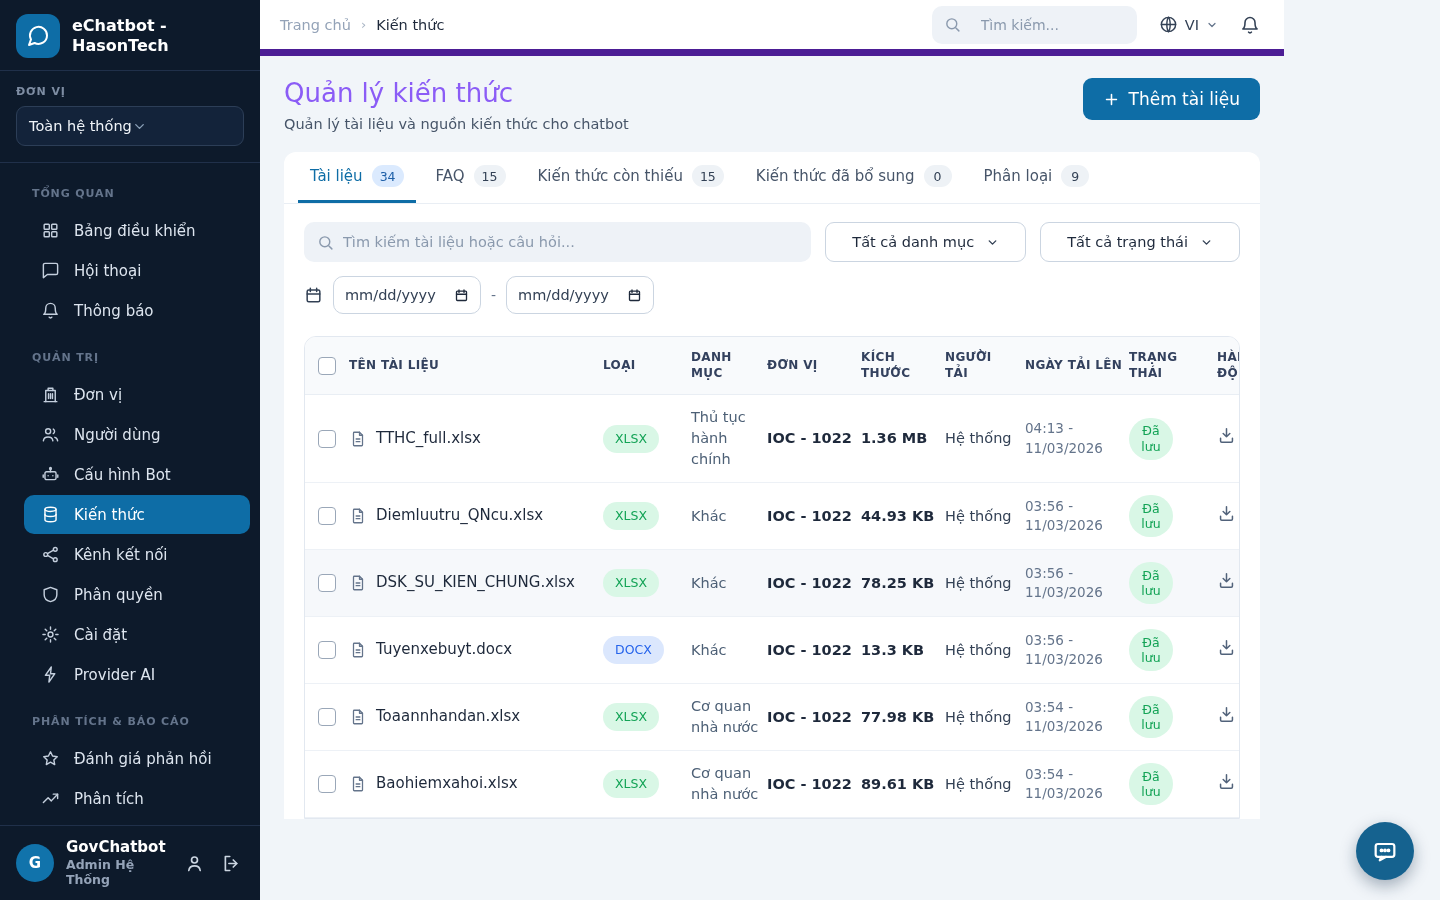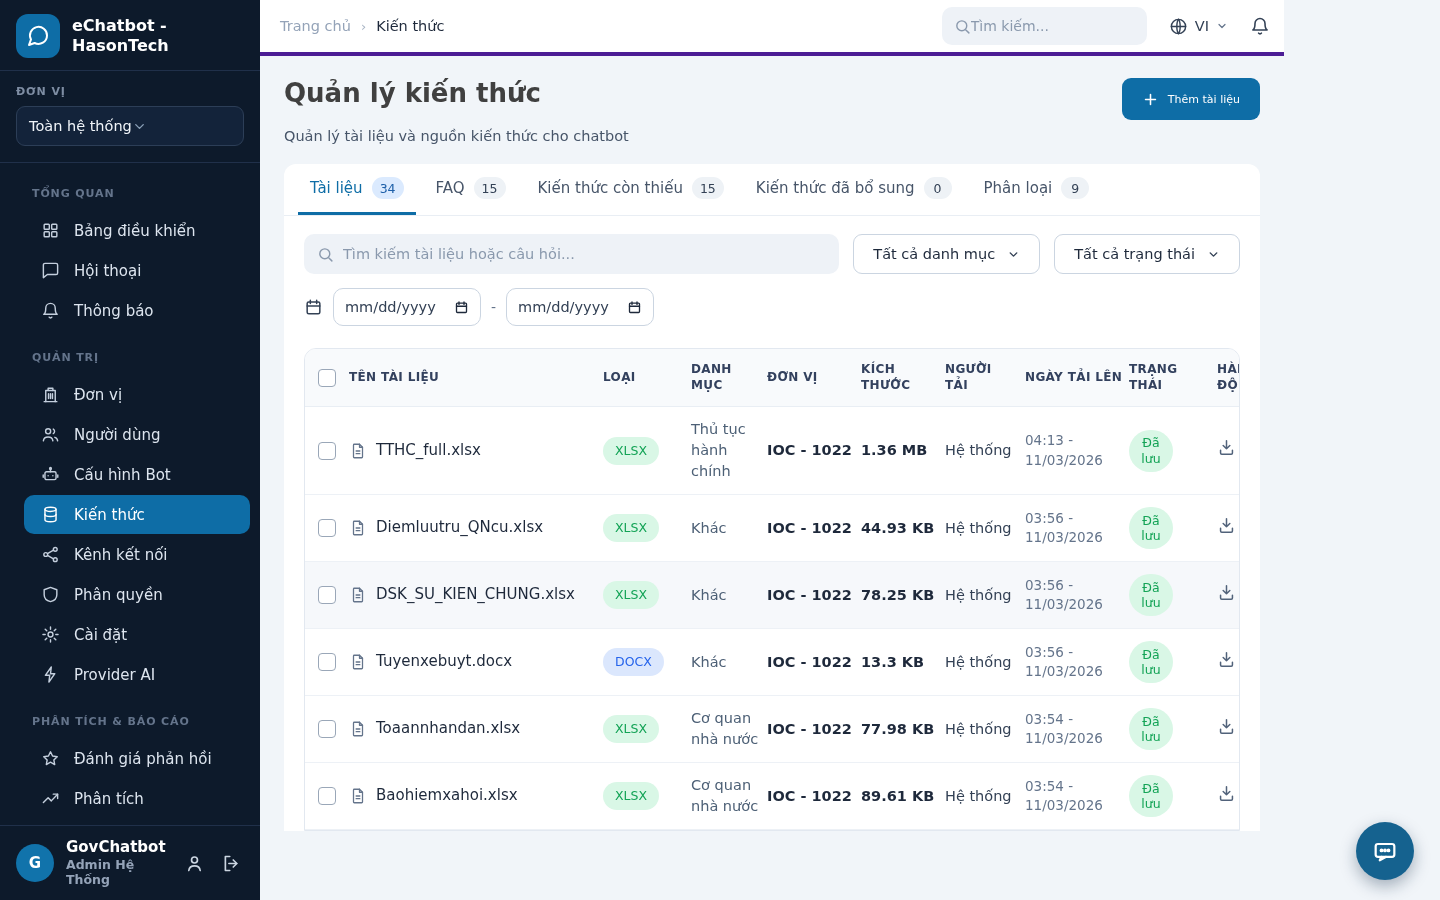--- a/index.html
+++ b/index.html
@@ -27,52 +27,52 @@
   .nav-item.active .icon { color:#fff; }
   .side-footer { border-top:1px solid #20304a; padding:12px 16px; display:flex; align-items:center; gap:12px; background:#0d1a2b; }
   .avatar { width:38px; height:38px; min-width:38px; border-radius:50%; background:#1173ab; color:#fff; font-weight:bold; font-size:15px; display:flex; align-items:center; justify-content:center; }
   .side-user { flex:1; line-height:1.25; }
   .side-user-name { font-size:15px; font-weight:bold; color:#fff; }
   .side-user-role { font-size:12.5px; color:#94a3b8;font-weight:bold; }
   .side-footer .icon { color:#cbd5e1; cursor:pointer; padding:2px; }
 
   
   .main { flex:1; display:flex; flex-direction:column; height:900px; overflow:hidden; }
-  .topbar { height:56px; min-height:56px; background:#fff; border-bottom:4px solid #4c1d95; display:flex; align-items:center; justify-content:space-between; padding:0 14px 0 20px; }
+  .topbar { height:56px; min-height:56px; background:#fff; border-bottom:7px solid #4c1d95; display:flex; align-items:center; justify-content:space-between; padding:0 24px 0 20px; }
   .crumbs { display:flex; align-items:center; gap:10px; font-size:14.5px; }
   .crumb-muted { color:#94a3b8; }
   .crumb-sep { color:#a8b4c4; font-size:13px; }
   .crumb-current { color:#1e293b; }
   .topbar-right { display:flex; align-items:center; gap:22px; }
-  .top-search { width:205px; height:38px; background:#eef2f7; border-radius:10px; display:flex; align-items:center; gap:0; padding:0 12px; color:#8a99ad; }
+  .top-search { width:205px; height:38px; background:#eef2f7; border-radius:10px; display:flex; align-items:center; gap:20px; padding:0 12px; color:#8a99ad; }
   .top-search input { border:none; outline:none; background:transparent; font-size:14px; color:#334155; width:140px; font-family:inherit; }
   .top-search input::placeholder { color:#8a99ad; }
   .lang { display:flex; align-items:center; gap:7px; font-size:14.5px; color:#334155; cursor:pointer; }
   .lang .icon { color:#334155; }
   .bell-btn { color:#334155; cursor:pointer; }
 
   .content { flex:1; overflow:hidden; padding:22px 24px 0; background:#f1f5f9; }
   .page-head { display:flex; align-items:flex-start; justify-content:space-between; margin-bottom:20px; }
-  .page-title { font-size:26px; font-weight:700; color:#404040; margin-bottom:20px; }
+  .page-title { font-size:26px; font-weight:400; color:#8b5cf6; margin-bottom:8px; }
   .page-sub { font-size:14.5px; color:#475569; }
-  .btn-primary { display:flex; align-items:center; gap:9px; background:#0e6da6; color:#fff; border:none; border-radius:9px; height:42px; padding:0 20px; font-size:11px; font-family:inherit; cursor:pointer; }
+  .btn-primary { display:flex; align-items:center; gap:9px; background:#0e6da6; color:#fff; border:none; border-radius:9px; height:42px; padding:0 20px; font-size:17px; font-family:inherit; cursor:pointer; }
 
   .card { background:#fff; border-radius:12px 12px 0 0; }
   .tabs { display:flex; align-items:stretch; gap:8px; padding:0 14px; border-bottom:1px solid #e9eef4; height:52px; border-radius:12px 12px 0 0; }
   .tab { display:flex; align-items:center; gap:9px; padding:0 12px; font-size:15px; color:#475569; cursor:pointer; border-bottom:3px solid transparent; }
   .tab .badge { background:#eef2f6; color:#334155; font-size:12.5px; border-radius:999px; min-width:28px; height:22px; display:flex; align-items:center; justify-content:center; padding:0 8px; }
   .tab.active { color:#0e6da6; border-bottom-color:#0e6da6; font-weight:500; }
   .tab.active .badge { background:#dbeafe; color:#1d5fa8; }
 
   .filters { padding:18px 20px 6px; }
   .filter-row1 { display:flex; gap:14px; }
   .f-search { flex:1; height:40px; background:#eef2f7; border-radius:10px; display:flex; align-items:center; gap:9px; padding:0 13px; color:#8a99ad; }
   .f-search input { border:none; outline:none; background:transparent; font-size:14.5px; width:100%; color:#334155; font-family:inherit; }
   .f-search input::placeholder { color:#8a99ad; }
-  .select { height:40px; background:#fff; border:1px solid #cbd5e1; border-radius:9px; display:flex; align-items:center; gap:12px; padding:0 19px; font-size:14.5px; color:#1e293b; cursor:pointer; }
+  .select { height:40px; background:#fff; border:1px solid #cbd5e1; border-radius:9px; display:flex; align-items:center; gap:12px; padding:0 26px; font-size:14.5px; color:#1e293b; cursor:pointer; }
   .select .icon { color:#334155; }
   .filter-row2 { display:flex; align-items:center; gap:10px; margin-top:14px; }
   .cal-lead { color:#334155; }
   .dateinput { width:148px; height:38px; border:1px solid #cbd5e1; border-radius:10px; display:flex; align-items:center; justify-content:space-between; padding:0 11px; font-size:14.5px; color:#334155; cursor:text; }
   .dateinput .icon { color:#1e293b; }
   .date-sep { color:#64748b; font-size:14px; }
 
   .table-wrap { margin:16px 20px 0; border:1px solid #e2e8f0; border-radius:12px 12px 0 0; overflow:hidden; }
   .grid { display:grid; grid-template-columns:44px 254px 88px 76px 94px 84px 80px 104px 88px 1fr; align-items:center; }
   .thead { background:#f8fafc; border-bottom:1px solid #e9eef4; }

